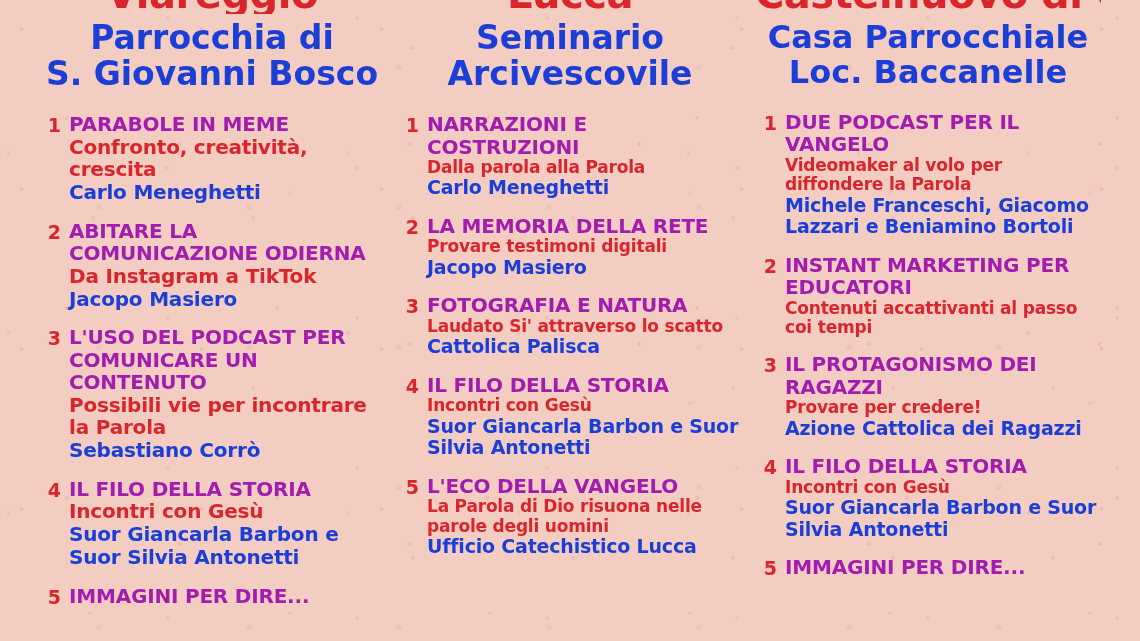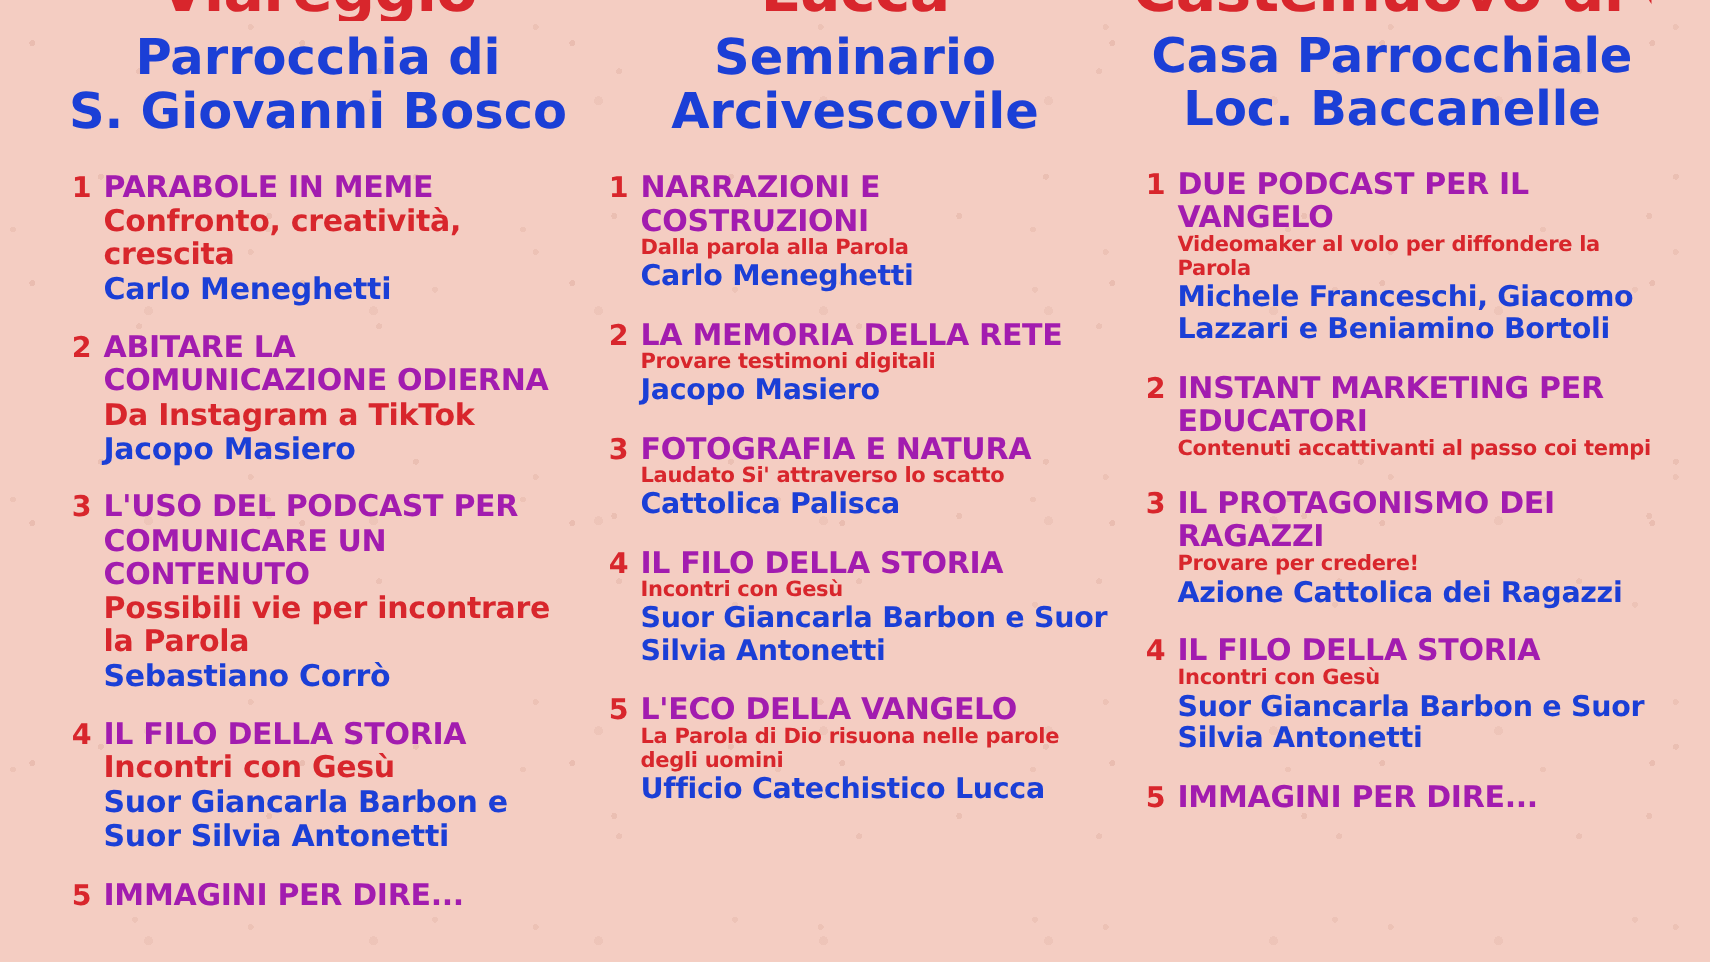--- a/index.html
+++ b/index.html
@@ -91,21 +91,21 @@
   .title {
     color: #a21caf;
     font-weight: bold;
     font-size: 20px;
     line-height: 1.12;
     letter-spacing: -0.2px;
   }
   .subtitle {
     color: #d8262c;
     font-weight: bold;
-    font-size: 14px;
+    font-size: 17px;
     line-height: 1.14;
     letter-spacing: -0.2px;
   }
   .speaker {
     color: #1b3fd6;
     font-weight: bold;
     font-size: 19px;
     line-height: 1.14;
     letter-spacing: -0.2px;
   }

